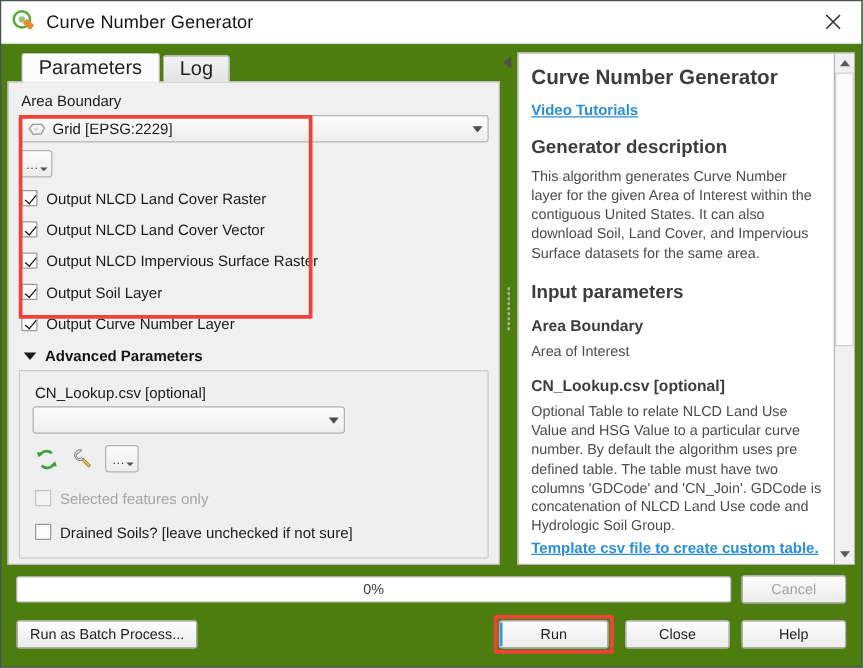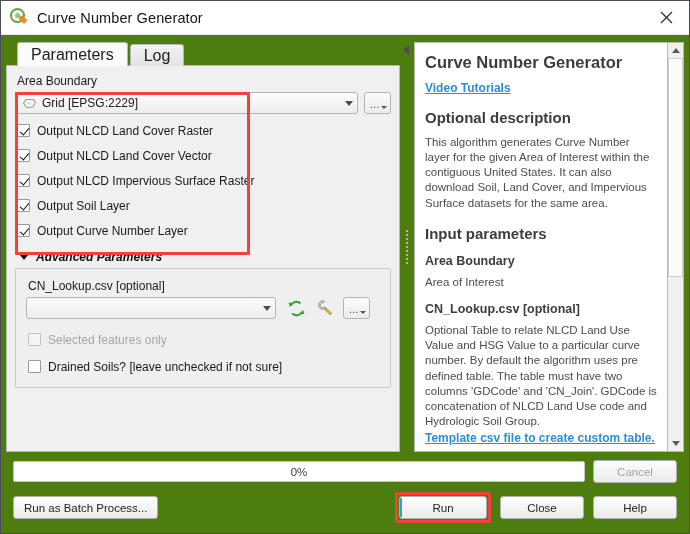--- a/index.html
+++ b/index.html
@@ -143,22 +143,22 @@
   }
 
   .field-label {
     font-size: 12px;
     color: #1a1a1a;
     margin: 2px 0 4px 2px;
   }
 
   .row-combo {
     display: flex;
-    align-items: center;
     gap: 6px;
+    flex-direction: column;
   }
   .combo {
     flex: 1 1 auto;
     height: 22px;
     background: linear-gradient(#fdfdfd, #ededed);
     border: 1px solid #b4b4b4;
     border-radius: 3px;
     box-sizing: border-box;
     display: flex;
     align-items: center;
@@ -260,21 +260,20 @@
     width: 0; height: 0;
     border-left: 5.5px solid transparent;
     border-right: 5.5px solid transparent;
     border-top: 6.5px solid #1a1a1a;
     margin-right: 7px;
   }
   .adv-header .adv-title {
     font-size: 12px;
     font-weight: bold;
     color: #111;
-    font-style: italic;
   }
   .adv-box {
     border: 1px solid #c9c9c9;
     background: #efefef;
     border-radius: 2px;
     padding: 8px 10px 12px 10px;
     box-sizing: border-box;
   }
   .tool-icons {
     display: flex;
@@ -617,21 +616,21 @@
       <div class="collapse-arrow"></div>
       <div class="grip"></div>
     </div>
 
     <div class="right-pane">
       <div class="help-box">
         <h1>Curve Number Generator</h1>
         <div class="link-block">
           <span class="help-link">Video Tutorials</span>
         </div>
-        <h2>Optional description</h2>
+        <h2>Generator description</h2>
         <p>This algorithm generates Curve Number layer for the given Area of Interest within the contiguous United States. It can also download Soil, Land Cover, and Impervious Surface datasets for the same area.</p>
         <h2>Input parameters</h2>
         <h3>Area Boundary</h3>
         <p>Area of Interest</p>
         <h3>CN_Lookup.csv [optional]</h3>
         <p>Optional Table to relate NLCD Land Use Value and HSG Value to a particular curve number. By default the algorithm uses pre defined table. The table must have two columns 'GDCode' and 'CN_Join'. GDCode is concatenation of NLCD Land Use code and Hydrologic Soil Group.</p>
         <div class="link-block">
           <span class="help-link">Template csv file to create custom table.</span>
         </div>
       </div>

